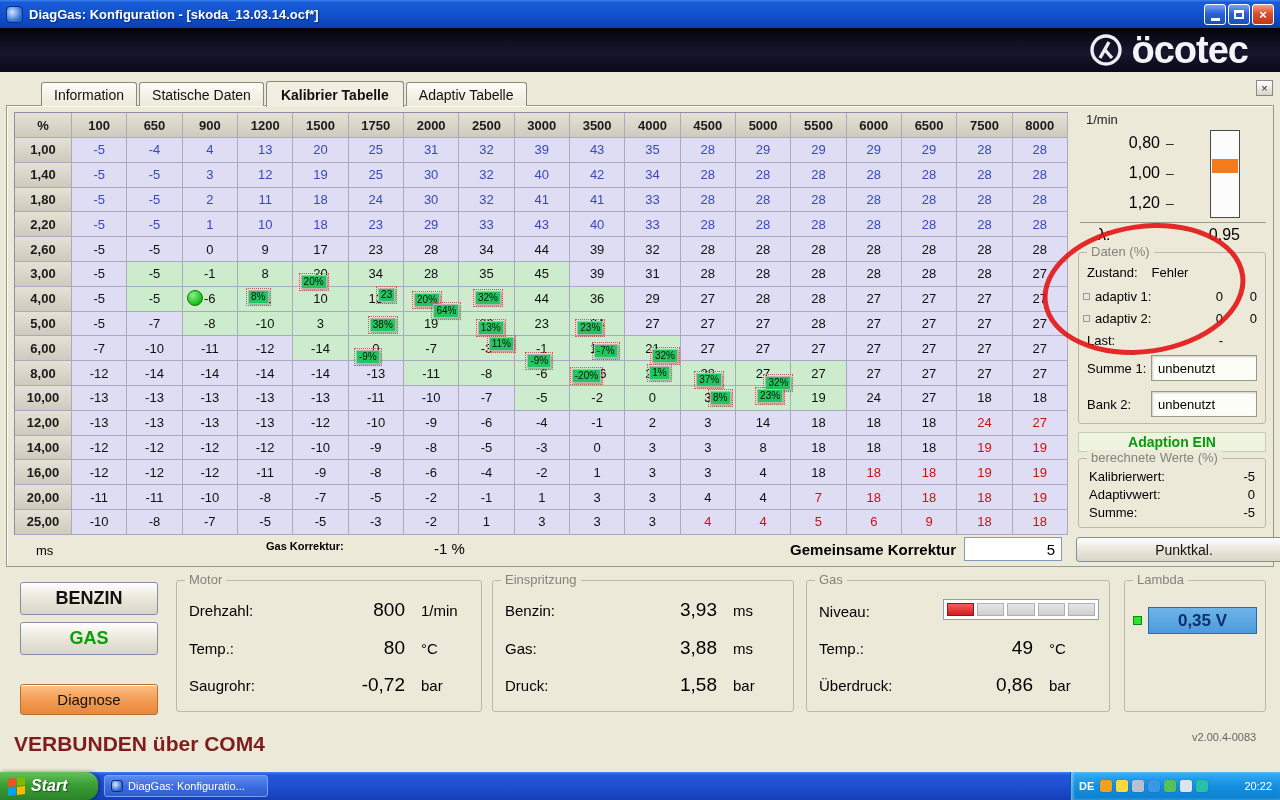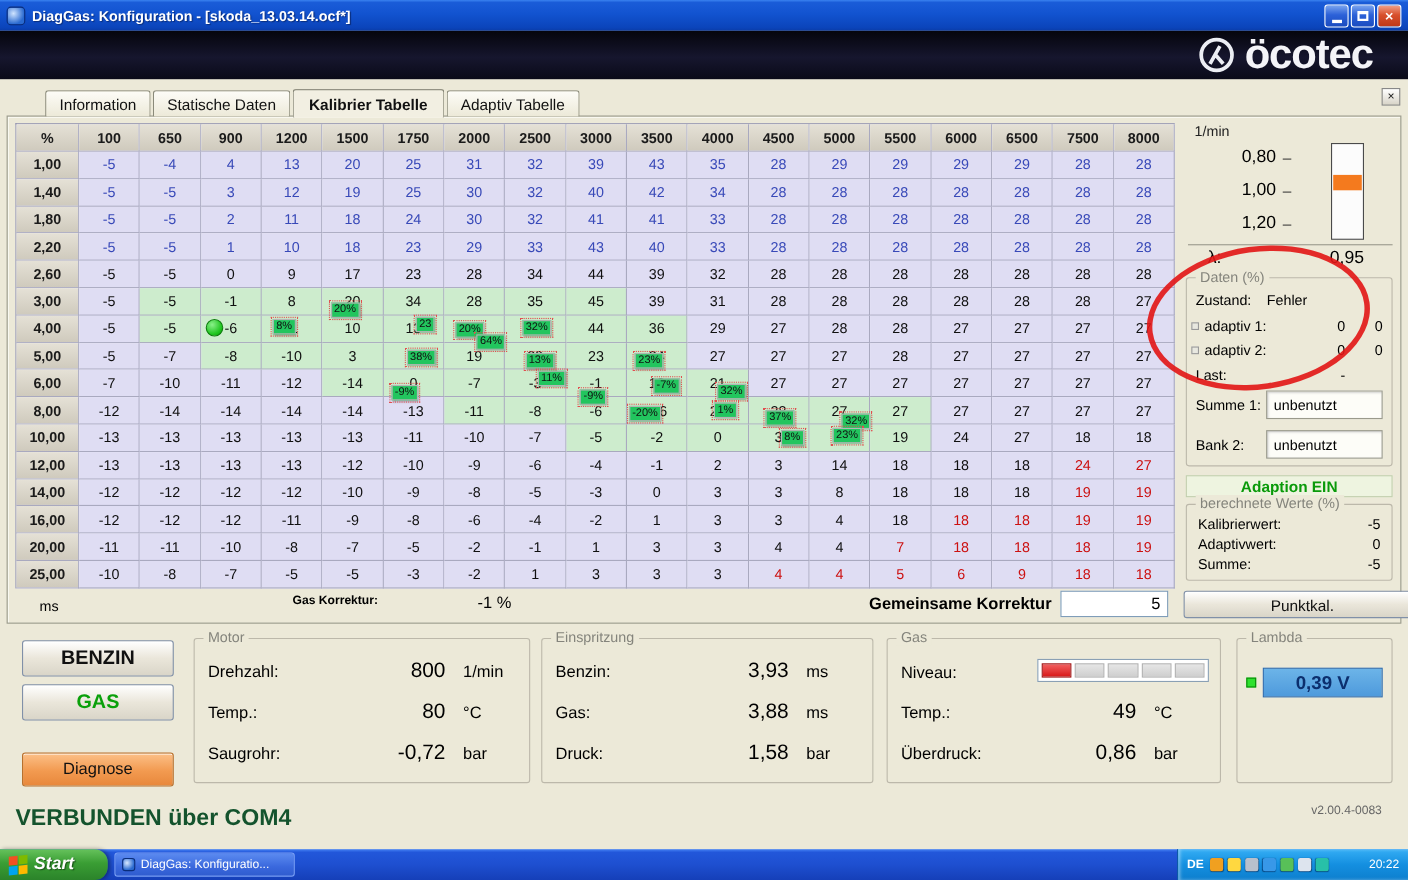--- a/index.html
+++ b/index.html
@@ -127,21 +127,21 @@
     display:flex; gap:3px; padding:3px; align-self:center; }
   .nseg { flex:1; border:1px solid #b0b0b0; background:linear-gradient(180deg,#e6e6e6,#cfcfcf); }
   .nseg.on { background:linear-gradient(180deg,#f26060,#d81818); border-color:#a01010; }
 
   .lambda-content { position:absolute; left:8px; top:26px; right:8px; display:flex; align-items:center; }
   .lambda-led { width:9px; height:9px; background:#2ee22e; border:1px solid #0a8a0a; margin-right:6px; }
   .lambda-box { flex:1; height:27px; background:linear-gradient(180deg,#6cb4e8,#4e9adc); border:1px solid #2a6ab0;
     display:flex; align-items:center; justify-content:center; font-size:17px; font-weight:bold; color:#0c2f6e; }
 
   
-  .status-conn { position:absolute; left:14px; top:732px; font-size:21px; font-weight:bold; color:#14532d; }
+  .status-conn { position:absolute; left:14px; top:732px; font-size:21px; font-weight:bold; color:#7f1d1d; }
   .status-version { position:absolute; left:1192px; top:731px; font-size:11px; color:#666; }
 
   
   .taskbar { position:absolute; left:0; top:772px; width:1280px; height:28px;
     background:linear-gradient(180deg,#4582f4 0%,#2257da 10%,#1e4fd0 50%,#153fb8 100%); }
   .start-btn { position:absolute; left:0; top:0; width:98px; height:28px; border-radius:0 12px 12px 0;
     background:linear-gradient(180deg,#66c25c 0%,#3a9e34 45%,#2b832a 100%);
     box-shadow:2px 0 4px rgba(0,0,0,.4); display:flex; align-items:center; padding-left:8px; gap:6px; }
   .start-label { color:#fff; font-size:16px; font-weight:bold; font-style:italic; text-shadow:1px 1px 1px #1a5518; }
   .winflag { display:grid; grid-template-columns:8px 8px; grid-template-rows:8px 8px; gap:1px; transform:skewY(-6deg); }
@@ -698,21 +698,21 @@
     <span class="gb-label">Überdruck:</span>
     <span class="gb-value">0,86</span>
     <span class="gb-unit">bar</span>
   </div>
 </div>
 
 <div class="groupbox lambda-gb">
   <span class="gb-title">Lambda</span>
   <div class="lambda-content">
     <span class="lambda-led"></span>
-    <span class="lambda-box">0,39 V</span>
+    <span class="lambda-box">0,35 V</span>
   </div>
 </div>
 
 <span class="status-conn">VERBUNDEN über COM4</span>
 <span class="status-version">v2.00.4-0083</span>
 
 <div class="taskbar">
   <div class="start-btn">
     <span class="winflag">
         <span></span>

